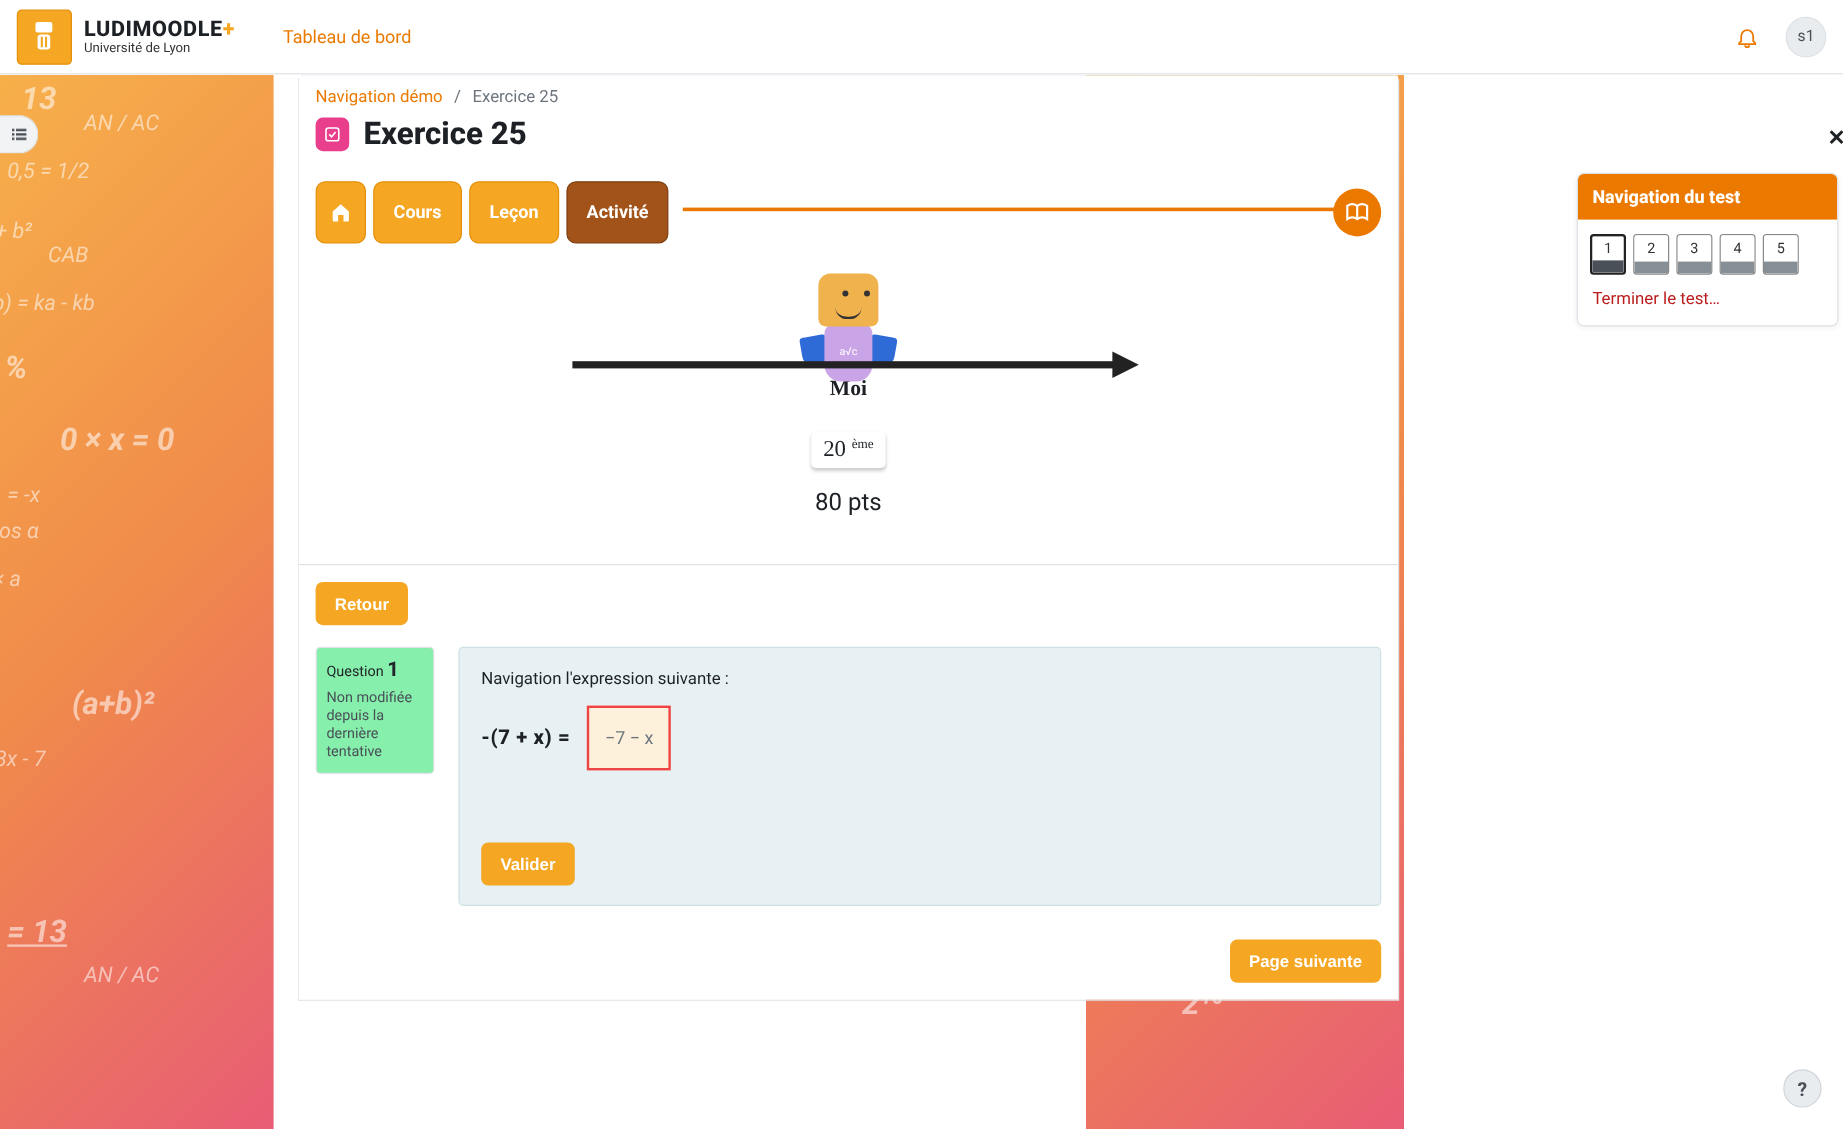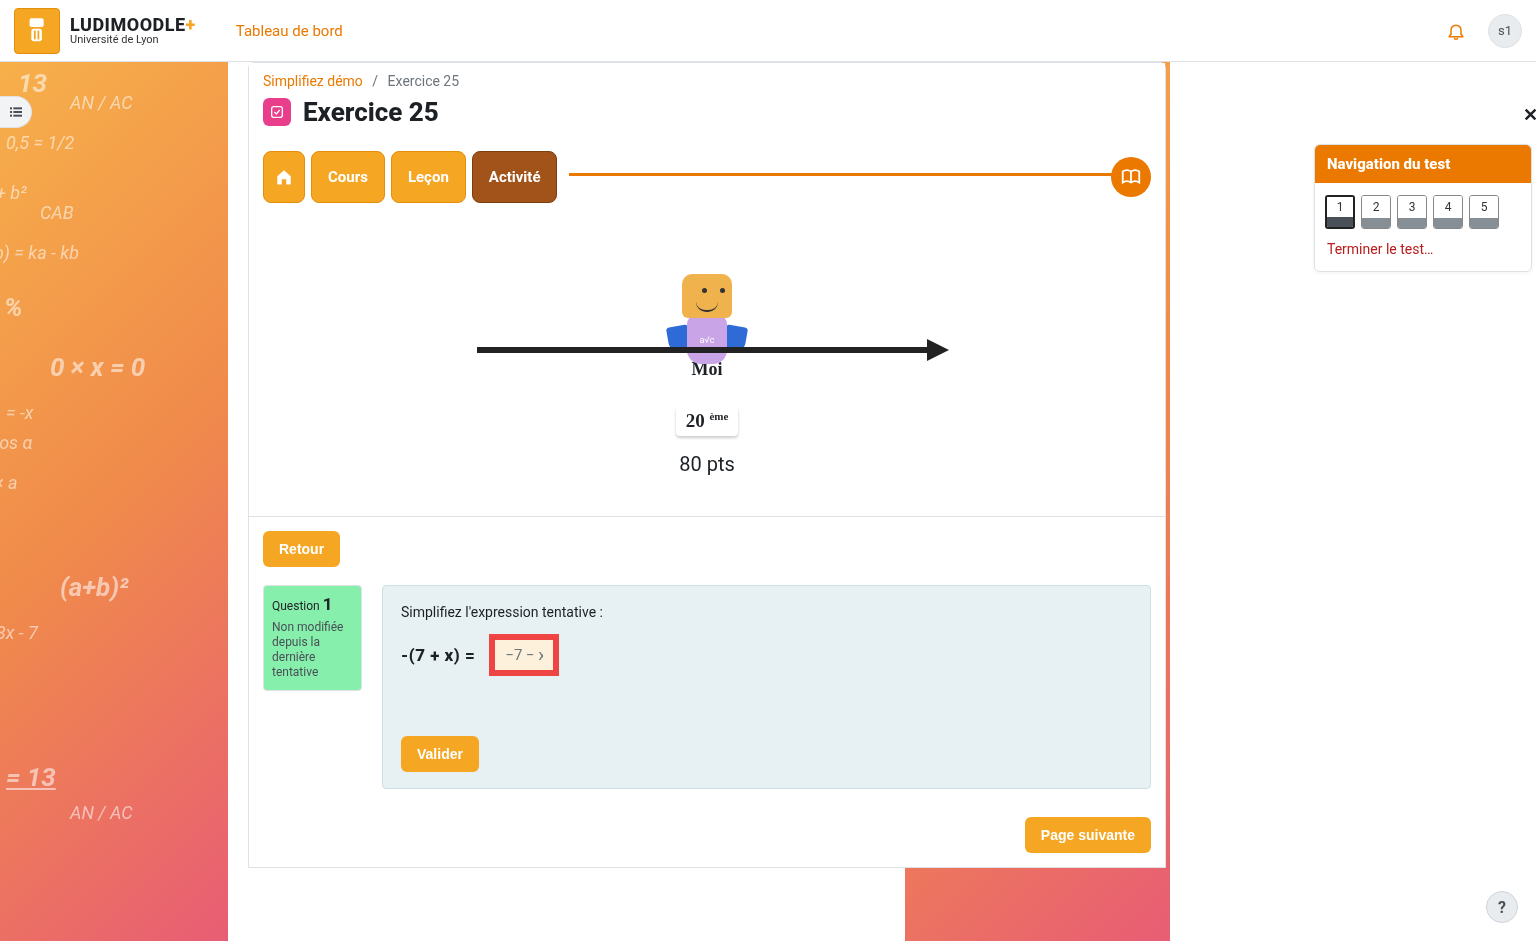--- a/index.html
+++ b/index.html
@@ -67,56 +67,56 @@
   .bc-bar { display:flex; gap:6px; align-items:center; position:relative; z-index:1; }
   .pill { display:inline-flex; align-items:center; justify-content:center; height:52px; padding:0 16px; border-radius:8px; font-weight:700; font-size:15px; color:#fff; background:#f5a623; border:1px solid #e48f09; }
   .pill.icon { width:42px; padding:0; }
   .pill.icon svg { width:18px; height:18px; fill:#fff; }
   .pill.active { background:#a15319; border-color:#7c3e10; }
   .round-icon { margin-left:auto; width:40px; height:40px; border-radius:50%; background:#eb7900; display:flex; align-items:center; justify-content:center; position:relative; z-index:1; }
   .round-icon svg { width:22px; height:22px; stroke:#fff; stroke-width:2; fill:none; }
 
   
   .stage { padding:20px 40px 40px; display:flex; flex-direction:column; align-items:center; }
-  .numline { position:relative; width:460px; margin-top:110px; }
+  .numline { position:relative; width:460px; margin-top:64px; }
   .numline-track { height:6px; background:#222; width:100%; position:relative; }
   .numline-arrow { position:absolute; right:-12px; top:-8px; width:0; height:0; border-top:11px solid transparent; border-bottom:11px solid transparent; border-left:22px solid #222; }
   .char {
     position:absolute; left:50%; transform:translateX(-50%); bottom:6px;
     width:70px; height:100px;
   }
   .char .head { position:absolute; top:0; left:10px; width:50px; height:44px; background:#f0b24c; border-radius:10px 10px 6px 6px; }
   .char .head::after{ content:""; position:absolute; bottom:6px; left:50%; transform:translateX(-50%); width:22px; height:10px; border-bottom:2px solid #333; border-radius:0 0 10px 10px; }
   .char .eyeL,.char .eyeR{ position:absolute; top:14px; width:5px; height:5px; background:#333; border-radius:50%; }
   .char .eyeL{left:20px;} .char .eyeR{left:38px;}
   .char .arms{ position:absolute; top:46px; left:0; width:70px; height:30px;}
   .char .armL,.char .armR{position:absolute; top:6px; width:22px; height:26px; background:#2e6bd6; border-radius:4px 4px 14px 14px;}
   .char .armL{left:-4px; transform:rotate(-10deg);} .char .armR{right:-4px; transform:rotate(10deg);}
   .char .body{ position:absolute; top:42px; left:15px; width:40px; height:48px; background:#c9a4e6; border-radius:8px 8px 14px 14px; display:flex; align-items:center; justify-content:center; font-size:9px; color:#fff; }
   .moi-label { margin-top:6px; text-align:center; font-family:Georgia,serif; font-size:18px; font-weight:700; }
-  .rank-box { margin-top:26px; background:#fff; padding:4px 10px; border-radius:4px; box-shadow:0 2px 3px rgba(0,0,0,0.2); font-family:Georgia,serif; font-weight:700; font-size:19px; }
+  .rank-box { margin-top:26px; background:#fff; padding:4px 10px; border-radius:4px; box-shadow:0 2px 3px rgba(0,0,0,0.2); font-family:Georgia,serif; font-weight:400; font-size:19px; }
   .rank-box .sup { font-size:11px; vertical-align:super; }
   .pts { margin-top:16px; font-size:20px; color:#1d2125; }
 
   
   .lower { border-top:1px solid #dee2e6; padding:14px; }
   .btn { display:inline-flex; align-items:center; justify-content:center; padding:0 16px; height:36px; border-radius:6px; background:#f5a623; color:#fff; font-weight:700; border:none; cursor:pointer; font-size:14px; }
   .retour-row { margin-bottom:18px; }
 
   .q-area { display:flex; gap:20px; align-items:flex-start; }
   .q-info { width:99px; background:#86efac; border:1px solid #dee2e6; border-radius:4px; padding:8px 8px 10px; font-size:12px; color:#495057; }
   .q-info .qlabel { font-size:12px; color:#212529; }
   .q-info .qnum { font-size:17px; font-weight:700; color:#212529; }
   .q-info .qstate { margin-top:6px; line-height:1.25; }
 
   .q-box { flex:1; background:#e7f1f3; border:1px solid #cde0e4; border-radius:4px; padding:18px 18px 16px; min-height:170px; display:flex; flex-direction:column; }
   .prompt { font-size:14px; color:#1d2125; margin-bottom:14px; }
   .expr-row { display:flex; align-items:center; gap:14px; }
   .expr { font-weight:800; font-size:17px; letter-spacing:0.5px; }
-  .answer-input { background:#fdf1db; border:6px solid #ef4444; padding:6px 10px; font-size:15px; color:#6c757d; width:70px; text-align:center; font-family:inherit; }
+  .answer-input { background:#fdf1db; border:2px solid #ef4444; padding:16px 10px; font-size:15px; color:#6c757d; width:70px; text-align:center; font-family:inherit; }
   .valider-row { margin-top:auto; padding-top:60px; }
 
   .page-nav-row { display:flex; justify-content:flex-end; padding:14px; }
 
   
   .testnav {
     position:absolute; top:62px; right:0; width:226px; z-index:10;
     padding:0 4px;
   }
   .testnav .close { position:absolute; top:42px; right:-2px; font-size:18px; font-weight:900; cursor:pointer; }
@@ -207,21 +207,21 @@
   <div class="eq" style="top:530px;left:-40px;">b)² = a² + 2ab + b²</div>
   <div class="eq" style="top:580px;left:110px;">k(a-b) = ka</div>
   <div class="eq big" style="top:650px;left:140px;">%</div>
   <div class="eq" style="top:730px;left:130px;">-1 × x =</div>
   <div class="eq big" style="top:760px;left:80px;">2¹⁰</div>
 </div>
 
 <div class="page">
   <div class="card">
     <div class="breadcrumb" style="padding-top:10px;">
-      <a href="#">Simplifiez démo</a>
+      <a href="#">Navigation démo</a>
       <span class="sep">/</span>
       <span class="current">Exercice 25</span>
     </div>
 
     <div class="page-title-row">
       <div class="title-icon">
         <svg viewBox="0 0 24 24">
             <rect x="4" y="4" width="16" height="16" rx="3"></rect>
             <path d="M8 12l3 3 5-6"></path>
           </svg>
@@ -282,21 +282,21 @@
       <div class="q-area">
         <div class="q-info">
           <div>
             <span class="qlabel">Question</span>
             <span class="qnum">1</span>
           </div>
           <div class="qstate">Non modifiée depuis la dernière tentative</div>
         </div>
 
         <div class="q-box">
-          <div class="prompt">Simplifiez l'expression tentative :</div>
+          <div class="prompt">Navigation l'expression suivante :</div>
           <div class="expr-row">
             <div class="expr">-(7 + x) =</div>
             <input class="answer-input" value="−7 − x" style="">
           </div>
           <div class="valider-row">
             <button class="btn">Valider</button>
           </div>
         </div>
       </div>
     </div>

